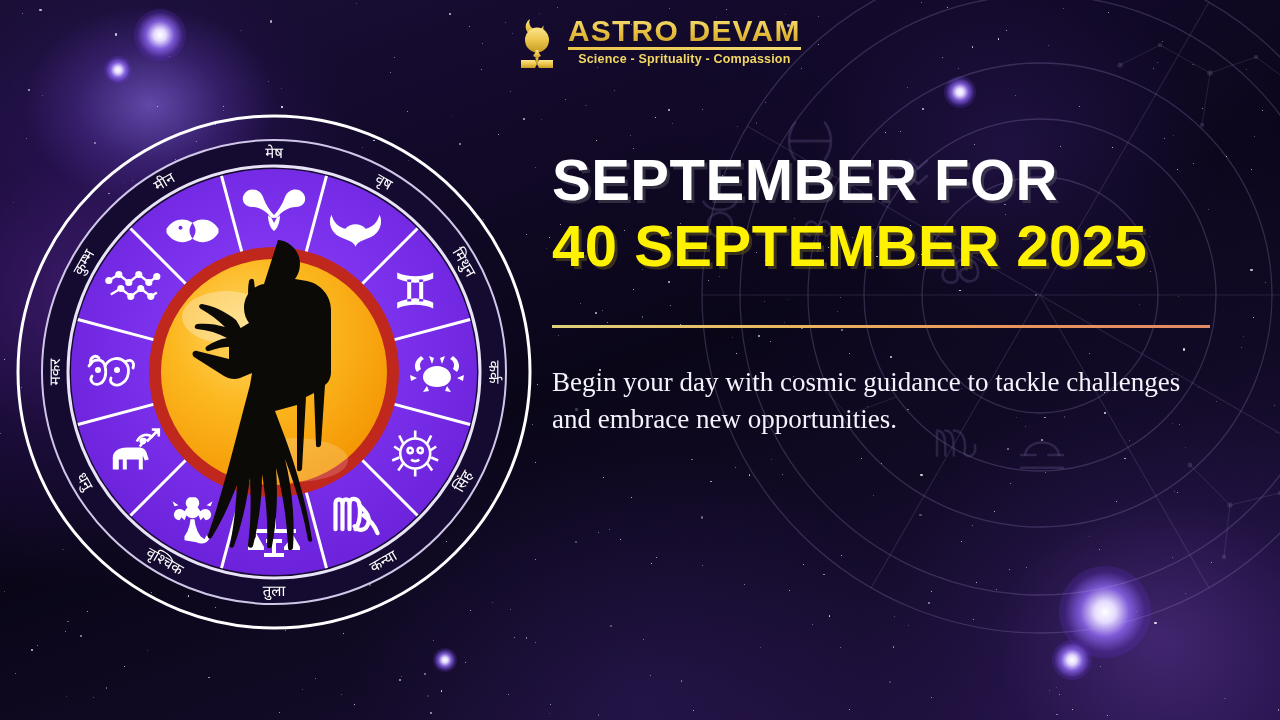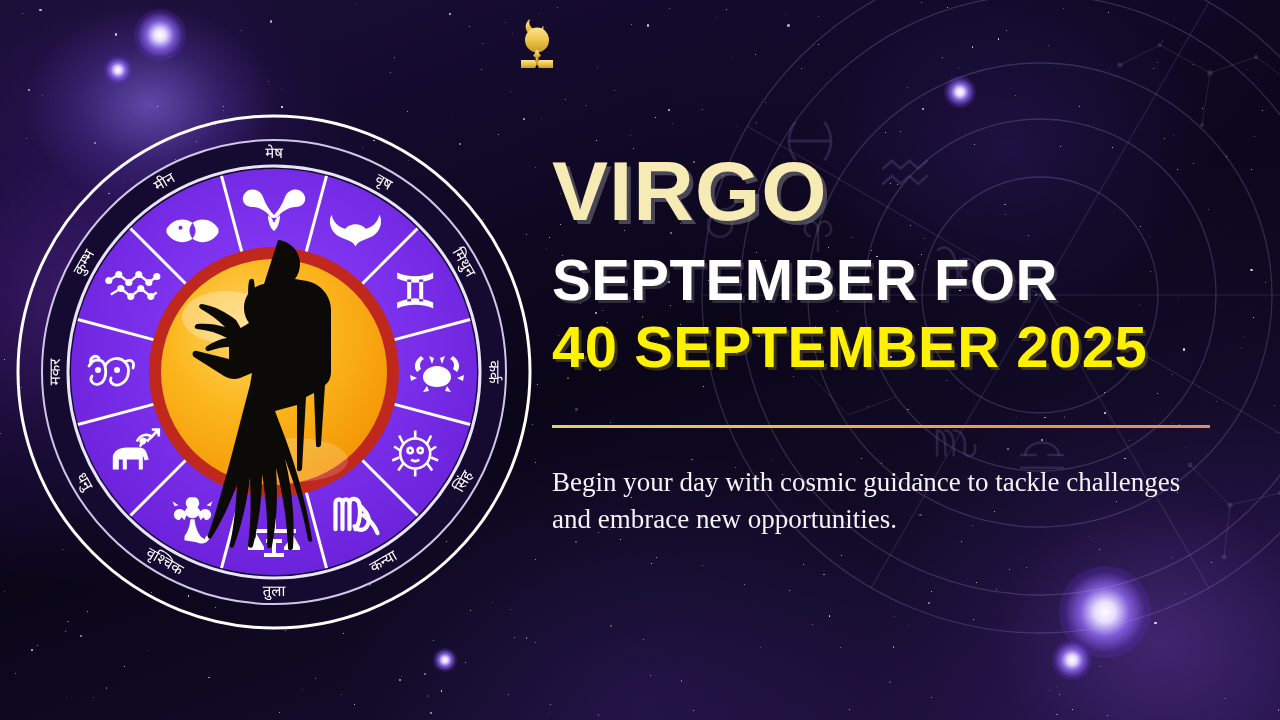--- a/index.html
+++ b/index.html
@@ -680,20 +680,25 @@
           <stop offset="48%" stop-color="#edc74f"></stop>
           <stop offset="100%" stop-color="#c69b23"></stop>
         </linearGradient>
       </defs>
       <path d="M16 9 a9 9 0 1 0 13.5 6.5 a7 7 0 1 1 -13.5 -6.5 z" fill="url(#goldg)"></path>
       <ellipse cx="23" cy="30" rx="12" ry="12.5" fill="url(#goldg)"></ellipse>
       <rect x="21.6" y="40" width="2.8" height="13" fill="url(#goldg)"></rect>
       <path d="M7 50 L21 50 L23 54 L25 50 L39 50 L39 58 L25 58 L23 54 L21 58 L7 58 Z" fill="url(#goldg)"></path>
       <path d="M19 46 L23 40 L27 46 L23 48 Z" fill="url(#goldg)"></path>
     </svg>
+    <div class="logo-text-wrap">
+      <div id="logo-title">ASTRO DEVAM</div>
+      <div id="logo-rule"></div>
+      <div id="logo-tagline">Science - Sprituality - Compassion</div>
+    </div>
   </div>
 
   <svg id="wheel" viewBox="0 0 520 520">
     <defs>
       <radialGradient id="centerg" cx="38%" cy="32%" r="78%">
         <stop offset="0%" stop-color="#ffd86b"></stop>
         <stop offset="42%" stop-color="#fcb820"></stop>
         <stop offset="100%" stop-color="#f39200"></stop>
       </radialGradient>
       <radialGradient id="segg" cx="50%" cy="42%" r="62%">
@@ -822,20 +827,19 @@
     <ellipse cx="282" cy="348" rx="52" ry="22" fill="#ffffff" opacity="0.18"></ellipse>
 
     <g fill="#0c0a06">
       <path d="M250 172 c-12 2 -20 12 -20 24 c0 6 2 11 5 15 l-10 6 c-6 4 -10 9 -10 16 l0 14 l-32 -8 c-4 -1 -6 3 -3 6 l30 19 c5 3 11 4 16 2 l12 -5 l-2 12 c-14 52 -26 104 -42 150 c-1 3 2 5 4 2 c10 -16 18 -34 25 -52 c-1 20 -3 40 -7 60 c-1 3 3 4 4 1 c8 -22 13 -45 16 -68 c1 22 1 45 -2 67 c0 3 4 4 5 1 c6 -24 9 -48 9 -72 c4 24 6 48 5 72 c0 3 4 3 5 0 c5 -26 6 -52 4 -78 c7 26 11 53 12 80 c0 3 4 3 5 0 c2 -30 -1 -60 -8 -89 c10 26 18 53 23 81 c1 3 5 2 4 -1 c-6 -38 -17 -76 -31 -112 l-6 -16 l22 -6 l0 64 c0 3 4 3 5 0 l4 -72 l8 -4 l2 52 c0 3 4 3 5 0 l4 -60 c4 -3 6 -8 6 -13 l0 -62 c0 -14 -10 -26 -24 -29 l-12 -2 c3 -4 5 -9 5 -15 c0 -13 -10 -23 -22 -24 z"></path>
       <path d="M222 208 c-10 -8 -22 -14 -34 -16 c-3 0 -4 3 -1 5 c9 5 17 11 24 18 c-9 -3 -19 -4 -28 -3 c-3 1 -3 5 0 5 c11 1 21 4 30 9 c-7 1 -14 4 -20 8 c-3 2 -1 6 2 5 c10 -4 20 -5 30 -4 l8 -6 c-4 -8 -7 -15 -11 -21 z"></path>
       <path d="M239 203 c-5 -11 -6 -23 -4 -34 c1 -3 5 -3 5 0 c1 11 4 22 9 32 z"></path>
     </g>
   </svg>
 
   <div id="textcol">
-    <h1 id="sign-title">VIRGO</h1>
     <div id="headline">SEPTEMBER FOR</div>
     <div id="date-line">40 SEPTEMBER 2025</div>
     <div id="divider"></div>
     <div id="subtext">Begin your day with cosmic guidance to tackle challenges and embrace new opportunities.</div>
   </div>
 
 </div>
 
 </body></html>

